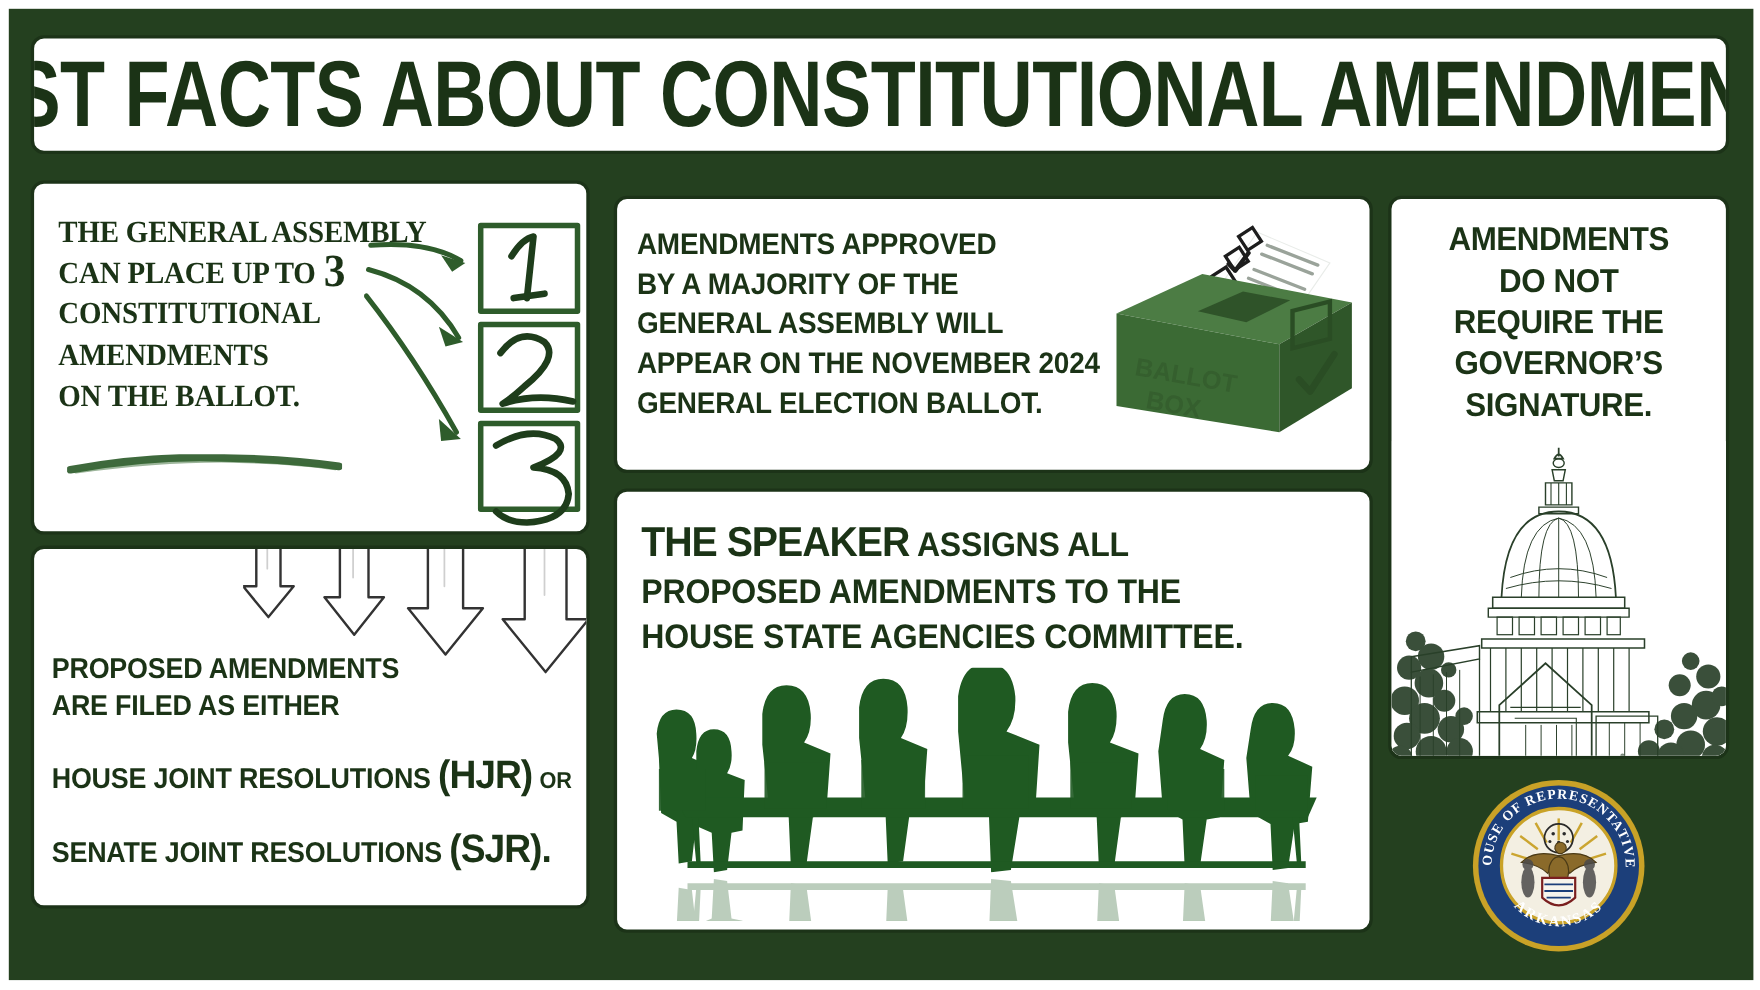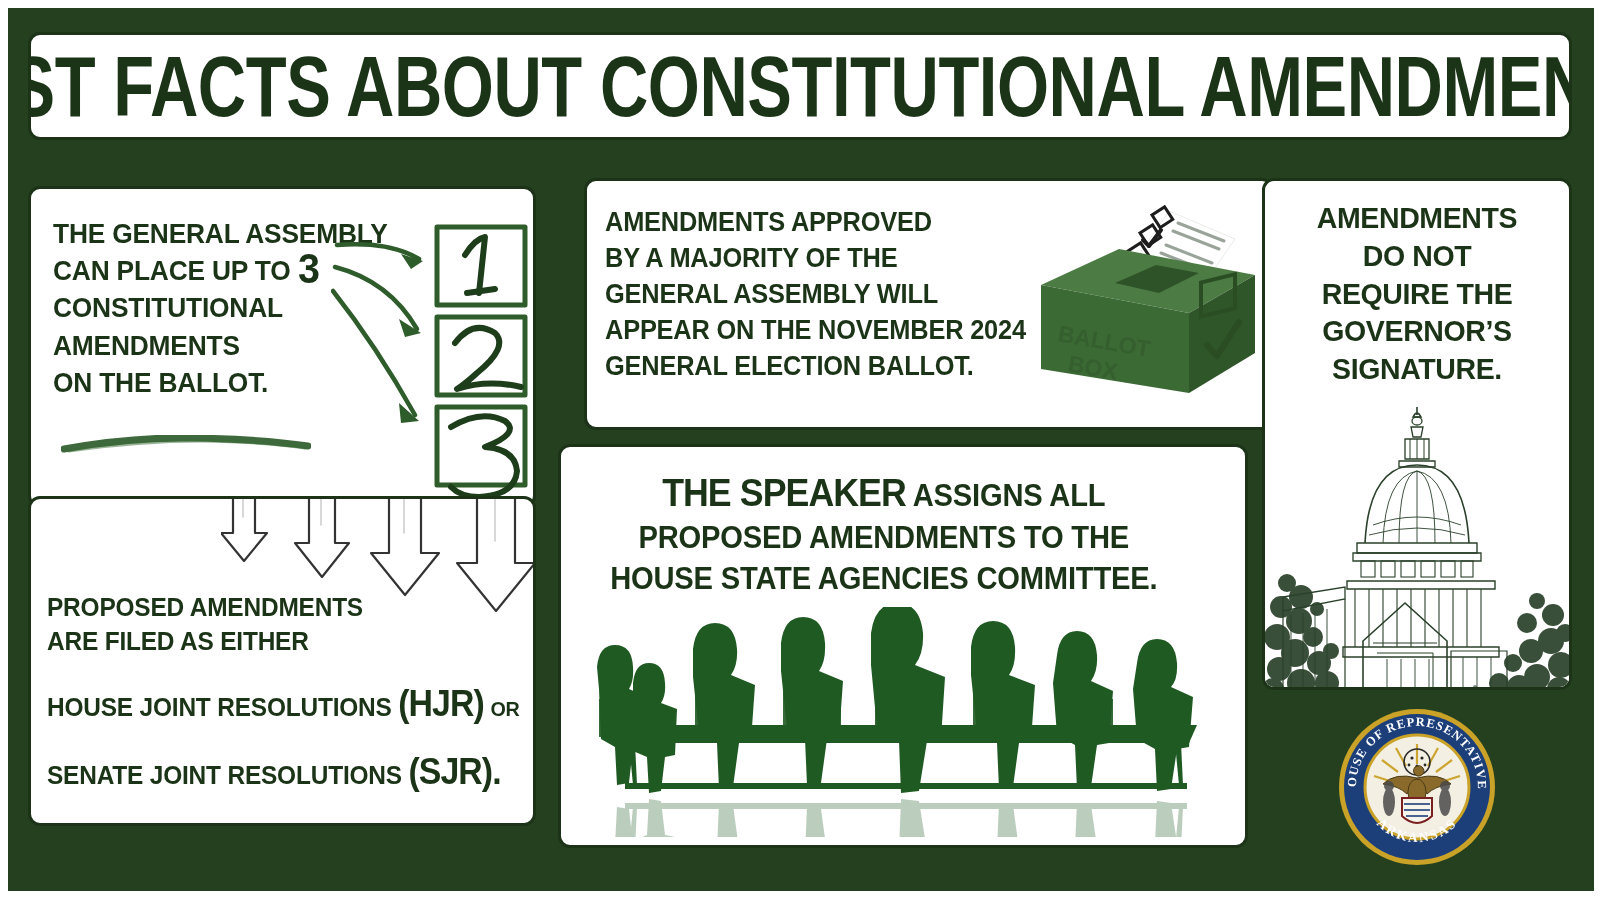--- a/index.html
+++ b/index.html
@@ -50,47 +50,47 @@
     color: #1b3316;
     font-weight: 700;
     font-size: 28px;
     line-height: 1.33;
     letter-spacing: -0.2px;
     transform: scaleX(0.94);
     transform-origin: left center;
   }
 
   
-  #panel-assembly { left: 28px; top: 186px; width: 508px; height: 322px; }
+  #panel-assembly { left: 28px; top: 164px; width: 508px; height: 322px; font-family: Liberation Serif, serif; }
   #assembly-text {
     position: absolute; left: 22px; top: 26px; width: 330px;
   }
   #assembly-text .line { white-space: nowrap; }
   .big3 {
     font-size: 42px; line-height: 0.8;
     vertical-align: -3px; padding-left: 8px;
   }
   #assembly-underline {
     position: absolute; left: 30px; top: 246px; width: 250px; height: 18px;
   }
   #assembly-arrows {
     position: absolute; left: 300px; top: 48px; width: 110px; height: 220px;
   }
   #assembly-boxes {
     position: absolute; left: 398px; top: 32px; width: 112px; height: 280px;
   }
 
   
-  #panel-ballot { left: 584px; top: 178px; width: 690px; height: 252px; }
+  #panel-ballot { left: 558px; top: 178px; width: 690px; height: 252px; }
   #ballot-text { position: absolute; left: 18px; top: 24px; width: 450px; }
   #ballot-text .line { white-space: nowrap; font-size: 27px; }
   #ballot-icon { position: absolute; right: 8px; top: 12px; width: 240px; height: 215px; }
 
   
-  #panel-speaker { left: 558px; top: 444px; width: 690px; height: 404px; text-align: center; }
+  #panel-speaker { left: 558px; top: 444px; width: 690px; height: 404px; }
   #speaker-text { position: absolute; left: 22px; top: 22px; width: 640px; }
   #speaker-text .line { white-space: nowrap; font-size: 31px; line-height: 1.3; }
   .speaker-emph { font-size: 38px; letter-spacing: -1px; }
   #committee-art { position: absolute; left: 14px; top: 160px; width: 660px; height: 230px; }
 
   
   #panel-resolutions { left: 28px; top: 496px; width: 508px; height: 330px; }
   #res-arrows { position: absolute; left: 190px; top: 0px; width: 320px; height: 120px; }
   #res-text { position: absolute; left: 16px; top: 92px; width: 490px; }
   #res-text .line { white-space: nowrap; font-size: 26px; line-height: 1.3; }

